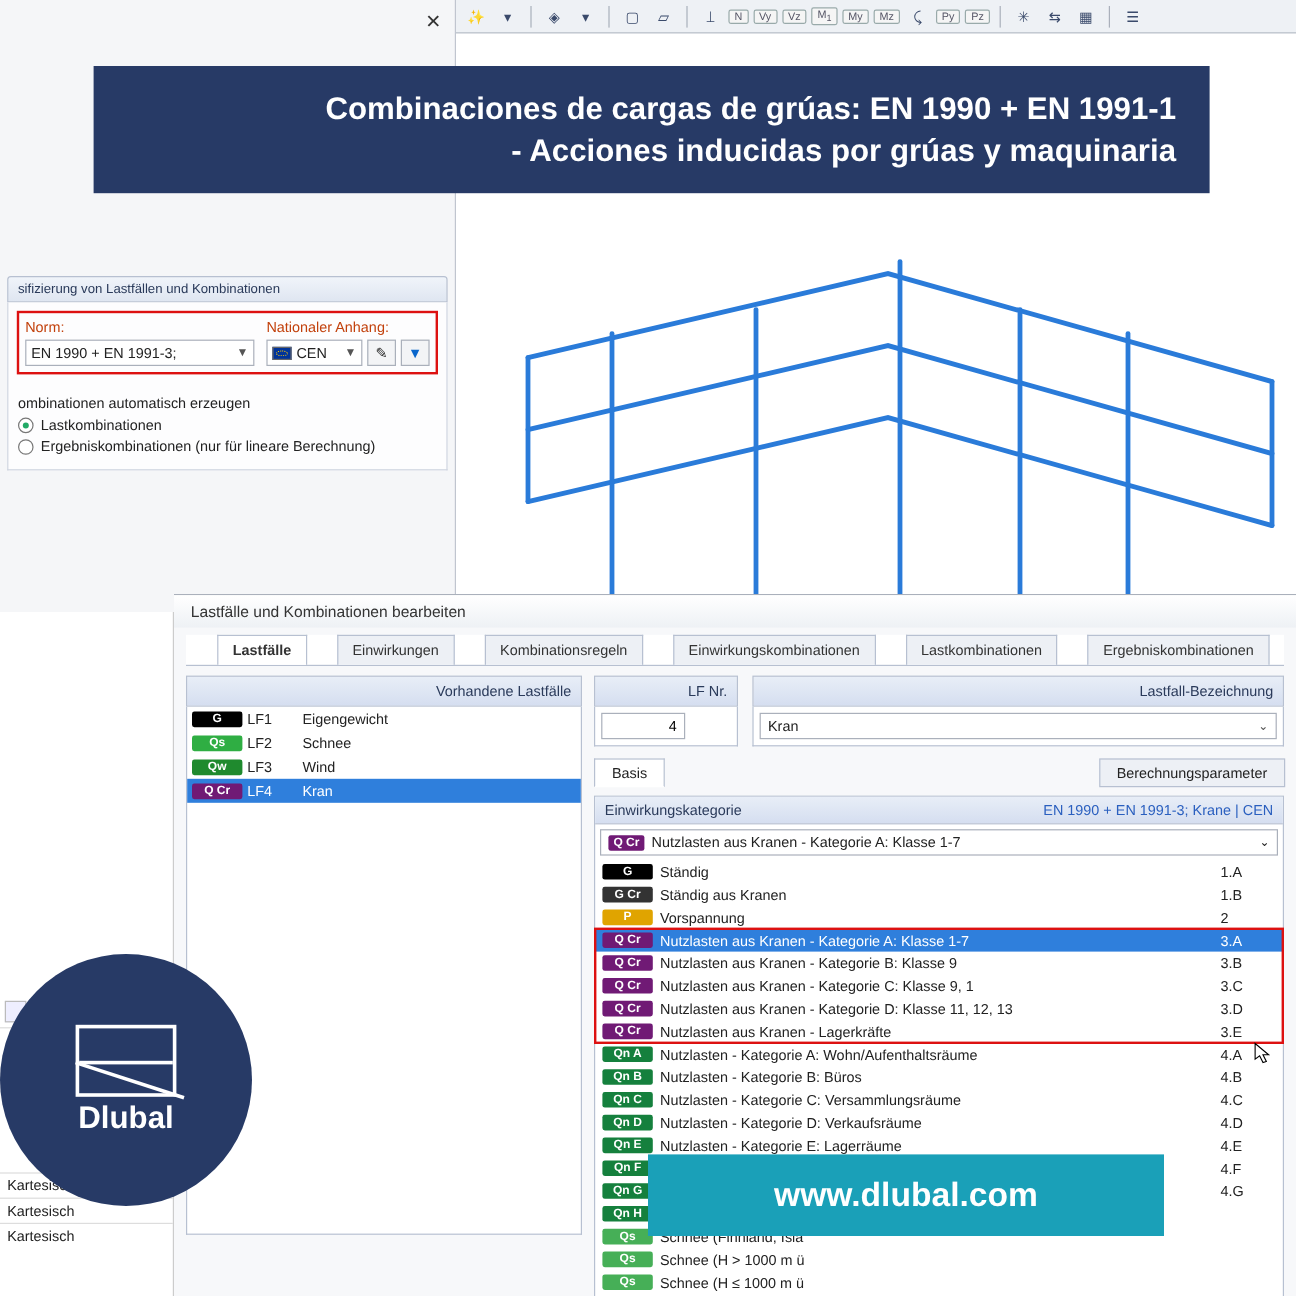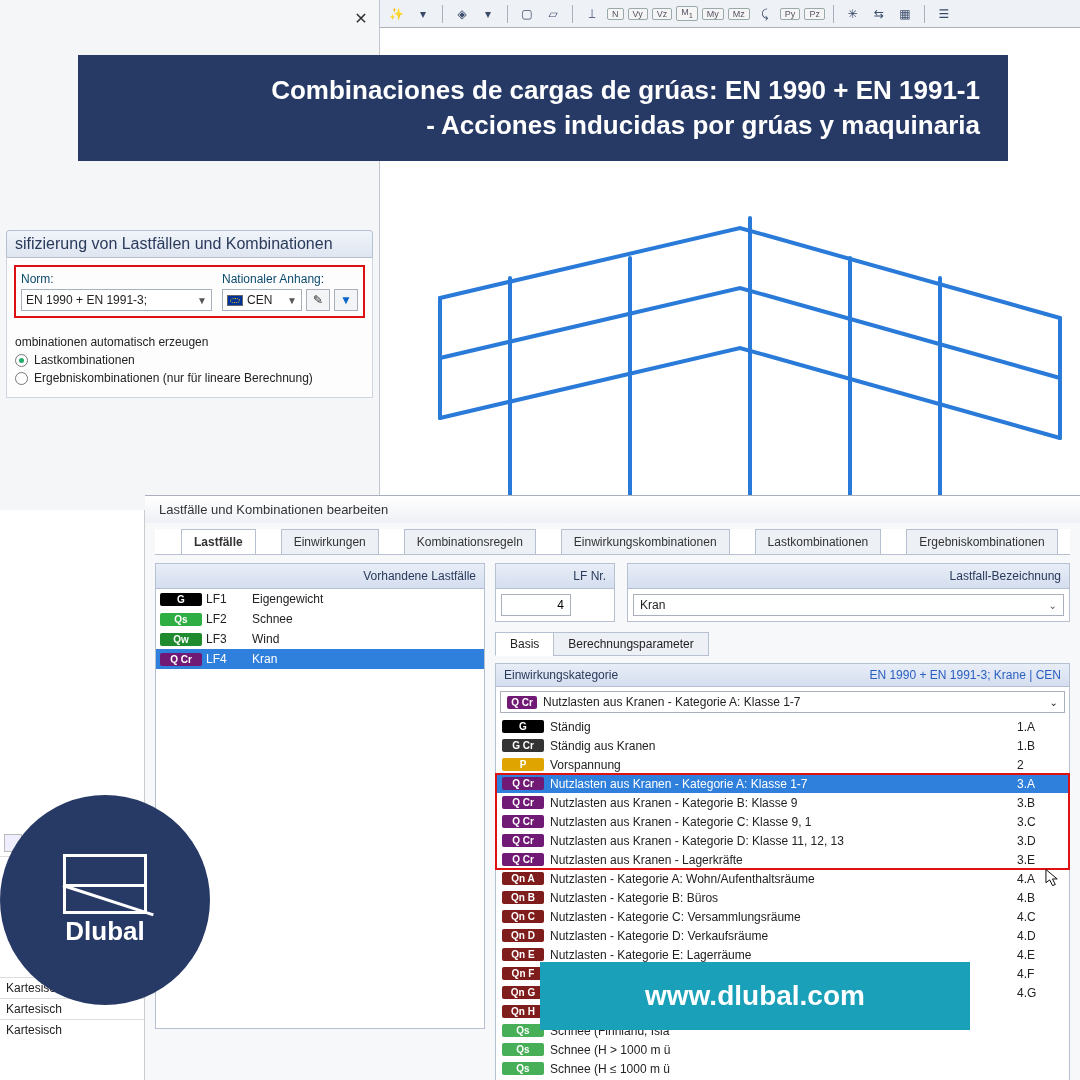--- a/index.html
+++ b/index.html
@@ -45,30 +45,30 @@
     background: #f5f6f8; border-right: 1px solid #c0c5cf;
   }
   .dlg-left .close-x {
     position: absolute; right: 6px; top: 6px; width: 24px; height: 24px;
     display: flex; align-items: center; justify-content: center;
     font-size: 16px; color: #333;
   }
   .section-head {
     background: linear-gradient(#f0f4fa,#dfe6f1);
     border: 1px solid #b7c0d1; border-radius: 3px 3px 0 0;
-    padding: 4px 8px; font-size: 16px; color: #2a3a5a; margin: 0 6px;
+    padding: 4px 8px; font-size: 11px; color: #2a3a5a; margin: 0 6px;
   }
   .section-body {
     border: 1px solid #cfd5e0; border-top: none; margin: 0 6px 10px 6px;
     padding: 8px; background: #fdfdfe;
   }
   .redbox { outline: 2px solid #d11; outline-offset: -1px; padding: 6px; }
   .field-row { display: flex; gap: 10px; align-items: center; }
   .field-col { display: flex; flex-direction: column; gap: 3px; }
-  .field-label { font-size: 12px; color: #0c4a6e; }
+  .field-label { font-size: 12px; color: #c2410c; }
   .select {
     border: 1px solid #aab0bb; background: #fff; height: 22px;
     display: flex; align-items: center; padding: 0 4px; gap: 4px;
     font-size: 12px; min-width: 80px; position: relative;
   }
   .select .chev { margin-left: auto; color: #555; font-size: 10px; }
   .flag-sq { width: 16px; height: 11px; background:#003399; border:1px solid #666; position:relative; }
   .flag-sq::after{content:"";position:absolute;inset:2px;border:1px dotted #fc0;border-radius:50%;}
   .tool-btn {
     width: 24px; height: 22px; border: 1px solid #aab0bb; background: #f3f4f6;
@@ -138,39 +138,39 @@
   .badge {
     font-size: 10px; font-weight: 700; color: #fff; text-align: center;
     padding: 1px 2px; border-radius: 2px; min-width: 30px; display: inline-block;
   }
   .bg-g  { background:#000; }
   .bg-qs { background:#2fae43; }
   .bg-qw { background:#1f8a2e; }
   .bg-qcr{ background:#701a75; }
   .bg-gcr{ background:#333; }
   .bg-p  { background:#e0a400; }
-  .bg-qn { background:#7f1d1d; }
+  .bg-qn { background:#15803d; }
   .bg-qsf{ background:#46af57; }
 
   .right-col { flex: 1; display: flex; flex-direction: column; gap: 8px; }
   .row2 { display: flex; gap: 12px; }
   .mini-panel { display:flex; flex-direction:column; }
   .mini-panel.small { width: 120px; }
   .mini-panel.grow { flex: 1; }
   .text-input {
     border:1px solid #aab0bb; background:#fff; height:22px; padding:0 6px;
     text-align:right; width:70px; font-size:12px;
   }
   .combo {
     border:1px solid #aab0bb; background:#fff; height:22px; padding:0 6px;
     display:flex; align-items:center; font-size:12px;
   }
   .combo .chev { margin-left:auto; font-size:10px; color:#555; }
 
-  .inner-tabs { display:flex; margin-top: 2px; }
+  .inner-tabs { display:flex; margin-top: 2px; justify-content: space-between; }
   .inner-tab {
     padding: 4px 14px; font-size: 12px; border:1px solid #b7c0d1;
     background:#edf0f5; margin-right:-1px;
   }
   .inner-tab.active { background:#fff; border-bottom:1px solid #fff; }
   .inner-body { border:1px solid #b7c0d1; background:#fff; margin-top:-1px; }
 
   .cat-head {
     display:flex; justify-content:space-between; padding:4px 8px;
     background: linear-gradient(#e8eef7,#d5def0); font-size:12px;

